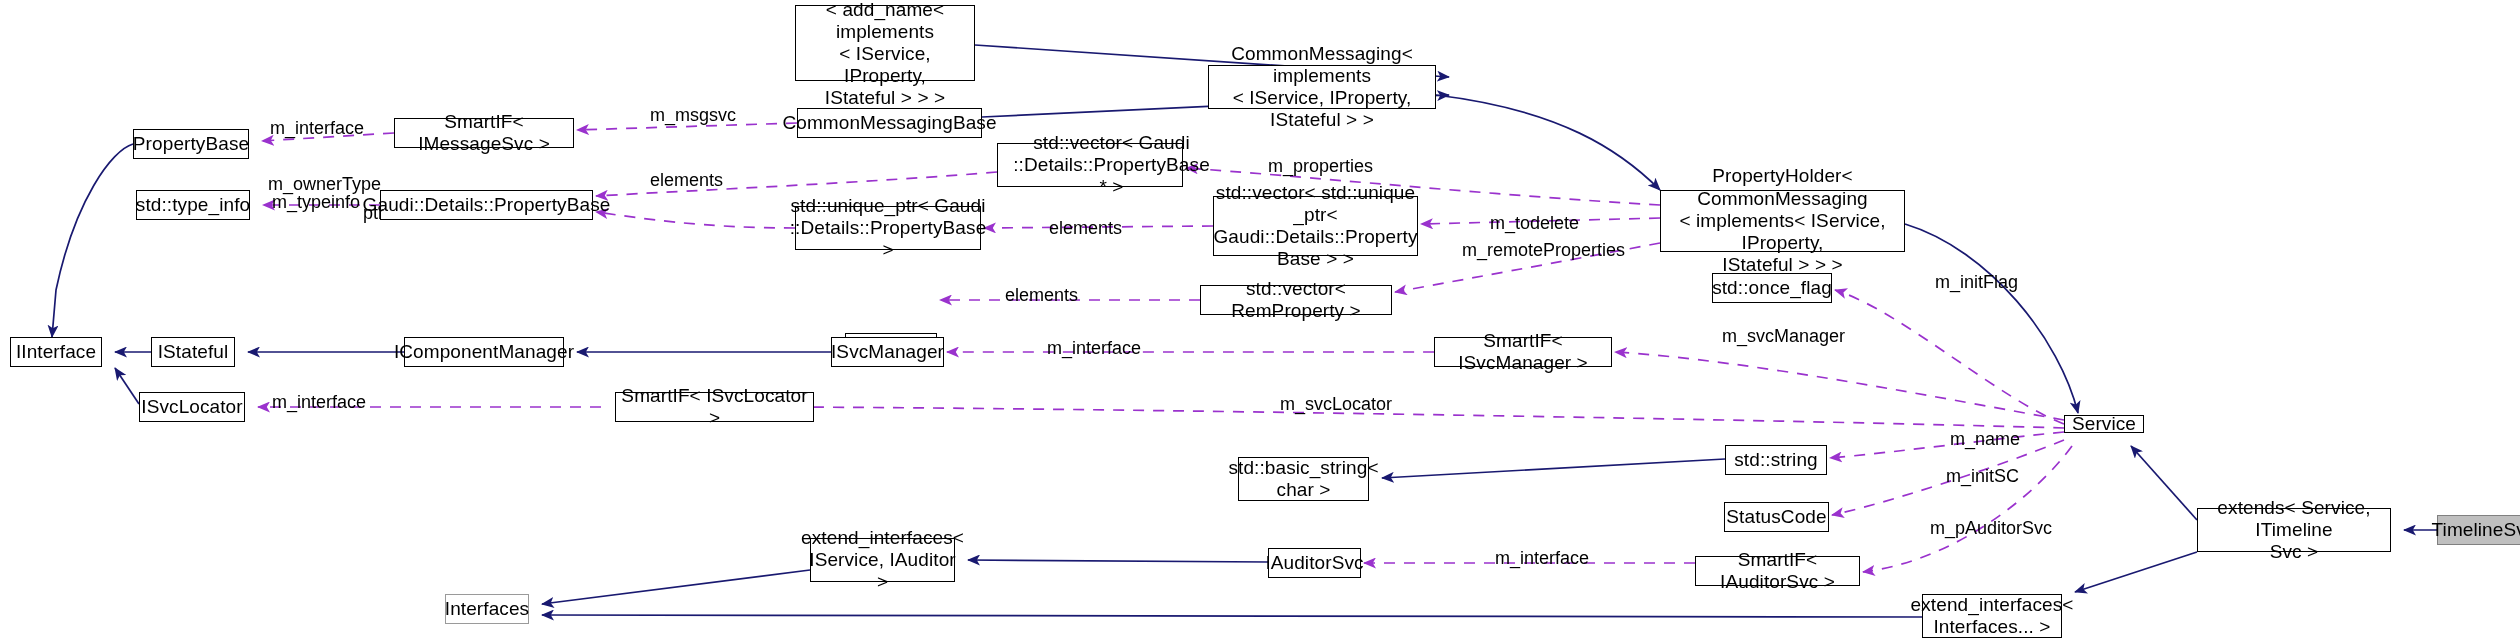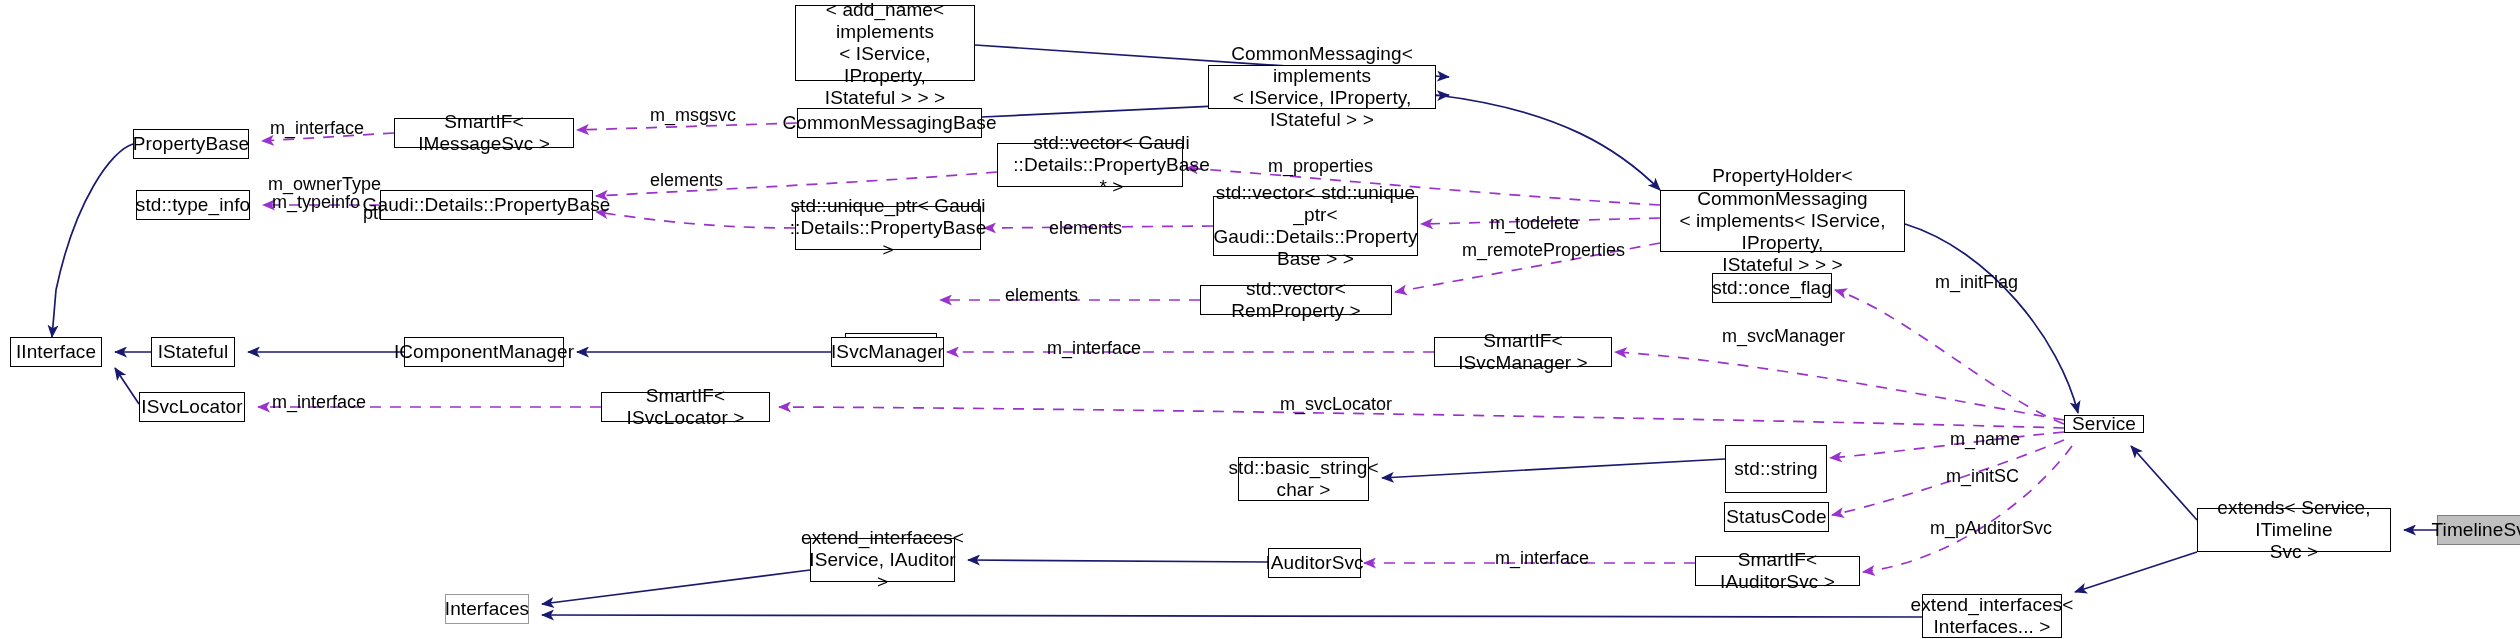--- a/index.html
+++ b/index.html
@@ -170,23 +170,23 @@
 IStateful &gt; &gt; &gt;</div>
       <div class="node" style="left: 845px; top: 285px; width: 92px; height: 30px; margin-top: 48px;">std::pair</div>
       <div class="node" style="left: 1200px; top: 285px; width: 192px; height: 30px;">std::vector&lt; RemProperty &gt;</div>
       <div class="node" style="left: 1712px; top: 273px; width: 120px; height: 30px;">std::once_flag</div>
       <div class="node" style="left: 10px; top: 337px; width: 92px; height: 30px;">IInterface</div>
       <div class="node" style="left: 151px; top: 337px; width: 84px; height: 30px;">IStateful</div>
       <div class="node" style="left: 404px; top: 337px; width: 160px; height: 30px;">IComponentManager</div>
       <div class="node" style="left: 831px; top: 337px; width: 113px; height: 30px;">ISvcManager</div>
       <div class="node" style="left: 1434px; top: 337px; width: 178px; height: 30px;">SmartIF&lt; ISvcManager &gt;</div>
       <div class="node" style="left: 139px; top: 392px; width: 106px; height: 30px;">ISvcLocator</div>
-      <div class="node" style="left: 601px; top: 392px; width: 169px; height: 30px;">SmartIF&lt; ISvcLocator &gt;</div>
+      <div class="node" style="left: 615px; top: 392px; width: 199px; height: 30px;">SmartIF&lt; ISvcLocator &gt;</div>
       <div class="node" style="left: 2064px; top: 415px; width: 80px; height: 18px;">Service</div>
-      <div class="node" style="left: 1725px; top: 445px; width: 102px; height: 48px;">std::string</div>
+      <div class="node" style="left: 1725px; top: 445px; width: 102px; height: 30px;">std::string</div>
       <div class="node" style="left: 1238px; top: 457px; width: 131px; height: 44px;">std::basic_string&lt;
 char &gt;</div>
       <div class="node" style="left: 1724px; top: 502px; width: 105px; height: 30px;">StatusCode</div>
       <div class="node" style="left: 2197px; top: 508px; width: 194px; height: 44px;">extends&lt; Service, ITimeline
 Svc &gt;</div>
       <div class="node gray-fill" style="left: 2437px; top: 515px; width: 93px; height: 30px;">TimelineSvc</div>
       <div class="node" style="left: 810px; top: 538px; width: 145px; height: 44px;">extend_interfaces&lt;
 IService, IAuditor &gt;</div>
       <div class="node" style="left: 1268px; top: 548px; width: 93px; height: 30px;">IAuditorSvc</div>
       <div class="node" style="left: 1695px; top: 556px; width: 165px; height: 30px;">SmartIF&lt; IAuditorSvc &gt;</div>

